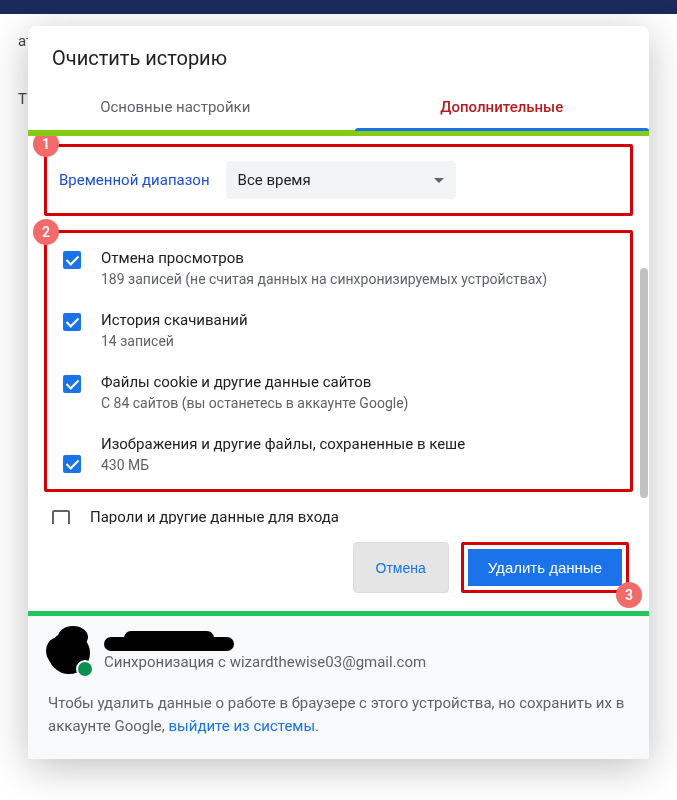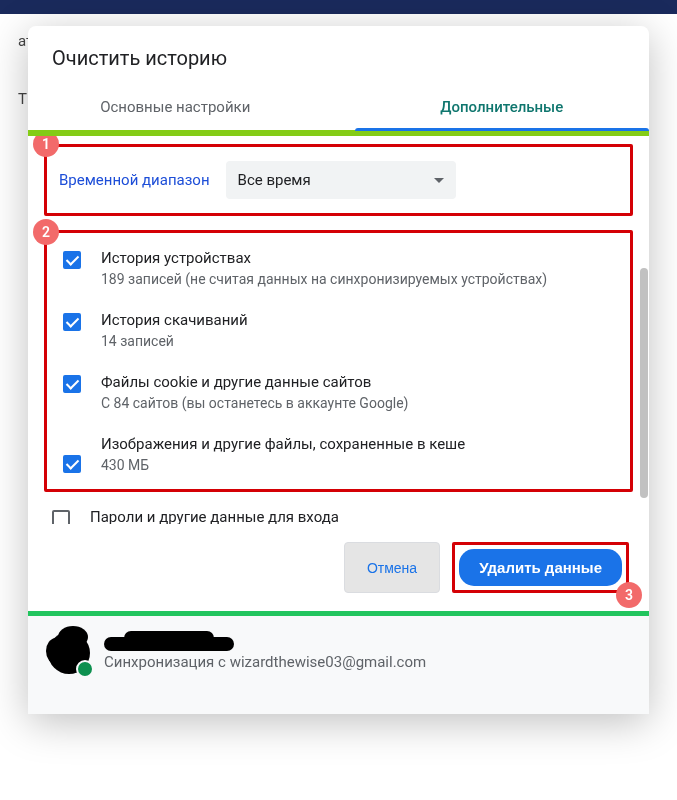--- a/index.html
+++ b/index.html
@@ -46,21 +46,21 @@
     .tab {
       flex: 1;
       text-align: center;
       padding: 12px 0 14px 0;
       font-size: 15px;
       color: #5f6368;
       cursor: pointer;
       position: relative;
     }
     .tab.active {
-      color: #0f766e;
+      color: #b91c1c;
       font-weight: 500;
     }
     .tab.active::after {
       content: '';
       position: absolute;
       bottom: -1px; left: 0; right: 0;
       height: 3px;
       background: #1a73e8;
       border-radius: 3px 3px 0 0;
     }
@@ -182,23 +182,23 @@
       border: 3px solid #d40005;
       padding: 4px;
       position: relative;
       border-radius: 2px;
     }
     .btn-primary {
       background: #1a73e8;
       border: none;
       color: #fff;
       font-size: 15px;
-      font-weight: 700;
+      font-weight: 400;
       padding: 10px 20px;
-      border-radius: 15px;
+      border-radius: 0;
       cursor: pointer;
     }
 
     .footer {
       background: #f8f9fa;
       border-top: 5px solid #22c55e;
       padding: 16px 20px 22px 20px;
     }
     .user-row {
       display: flex;
@@ -275,21 +275,21 @@
             <span class="chev"></span>
           </div>
         </div>
 
         <div class="annot-box-2">
           <div class="badge badge-2">2</div>
 
           <div class="row">
             <div class="cb checked"></div>
             <div class="row-text">
-              <div class="row-title">История устройствах</div>
+              <div class="row-title">Отмена просмотров</div>
               <div class="row-sub">189 записей (не считая данных на синхронизируемых устройствах)</div>
             </div>
           </div>
           <div class="row">
             <div class="cb checked"></div>
             <div class="row-text">
               <div class="row-title">История скачиваний</div>
               <div class="row-sub">14 записей</div>
             </div>
           </div>
@@ -340,14 +340,17 @@
         <div class="sync-dot"></div>
       </div>
       <div>
         <div class="user-name">
           <div class="scribble-name" style="left:0;top:2px;width:130px;"></div>
           <div class="scribble-name" style="left:20px;top:-4px;width:90px;"></div>
         </div>
         <div class="user-sync">Синхронизация с wizardthewise03@gmail.com</div>
       </div>
     </div>
+    <div class="footer-text">
+      <span>Чтобы удалить данные о работе в браузере с этого устройства, но сохранить их в аккаунте Google, </span><span class="link">выйдите из системы</span><span>.</span>
+    </div>
   </div>
 </div>
 
 </body></html>

